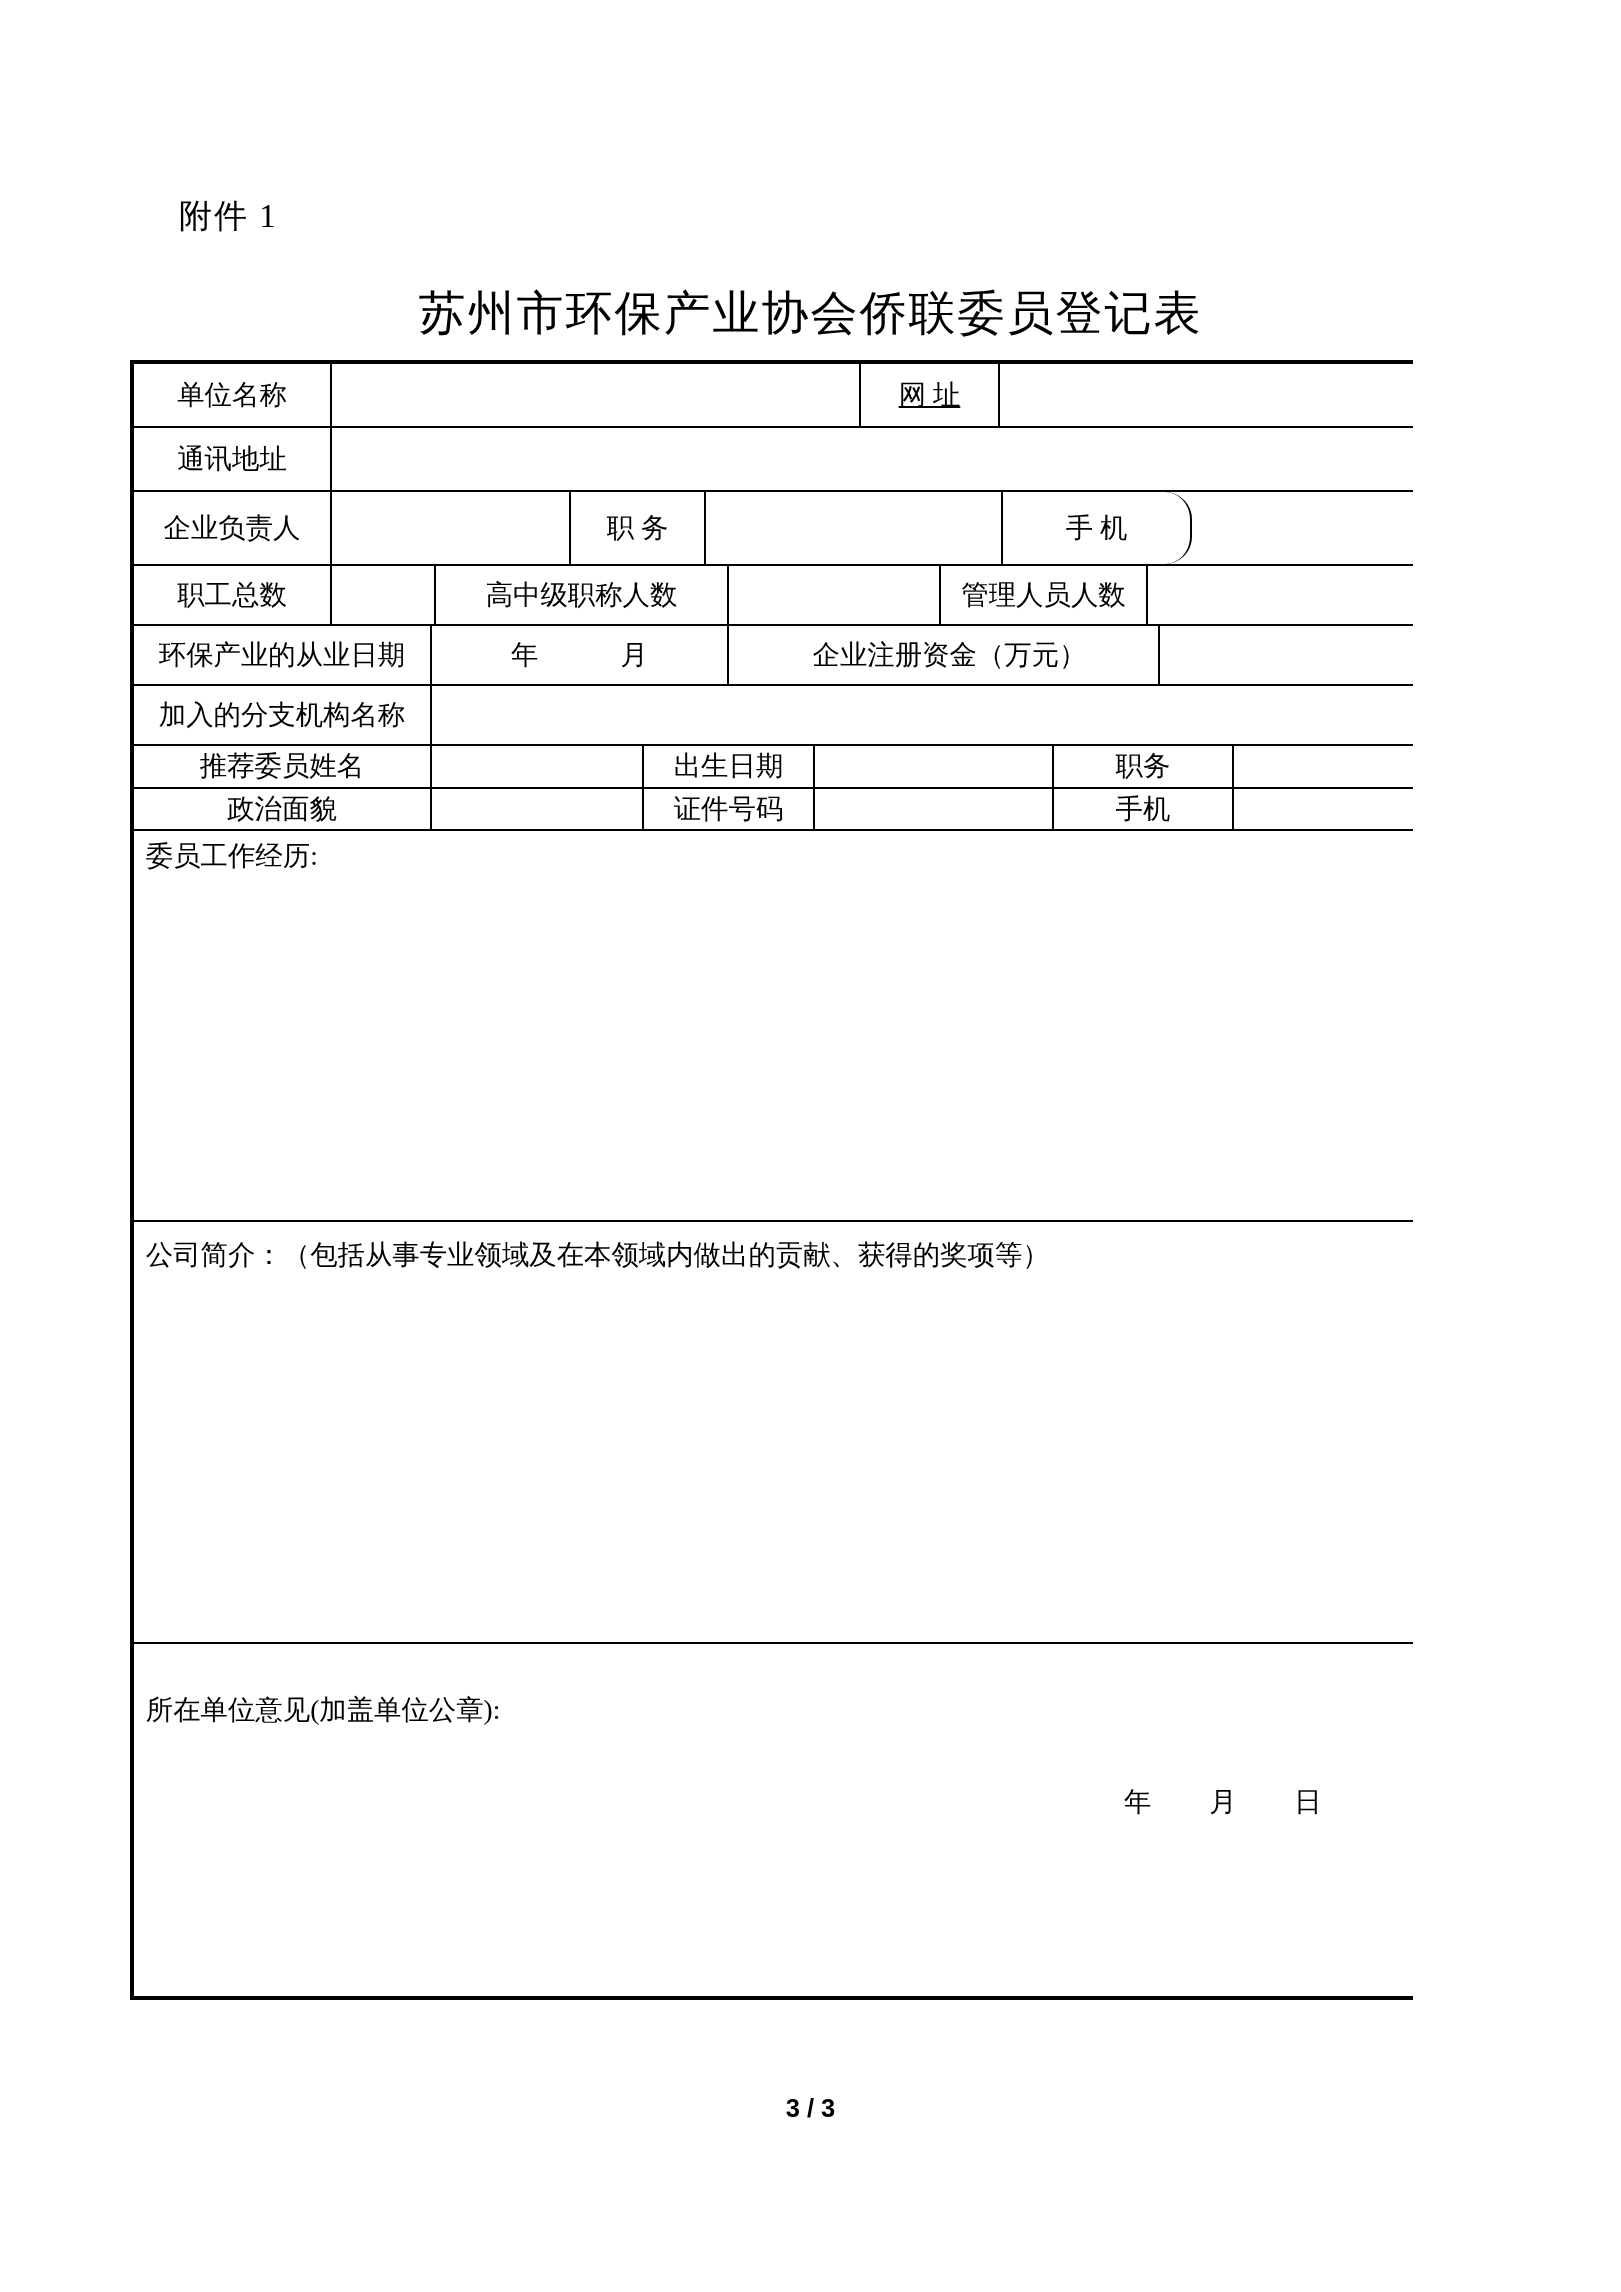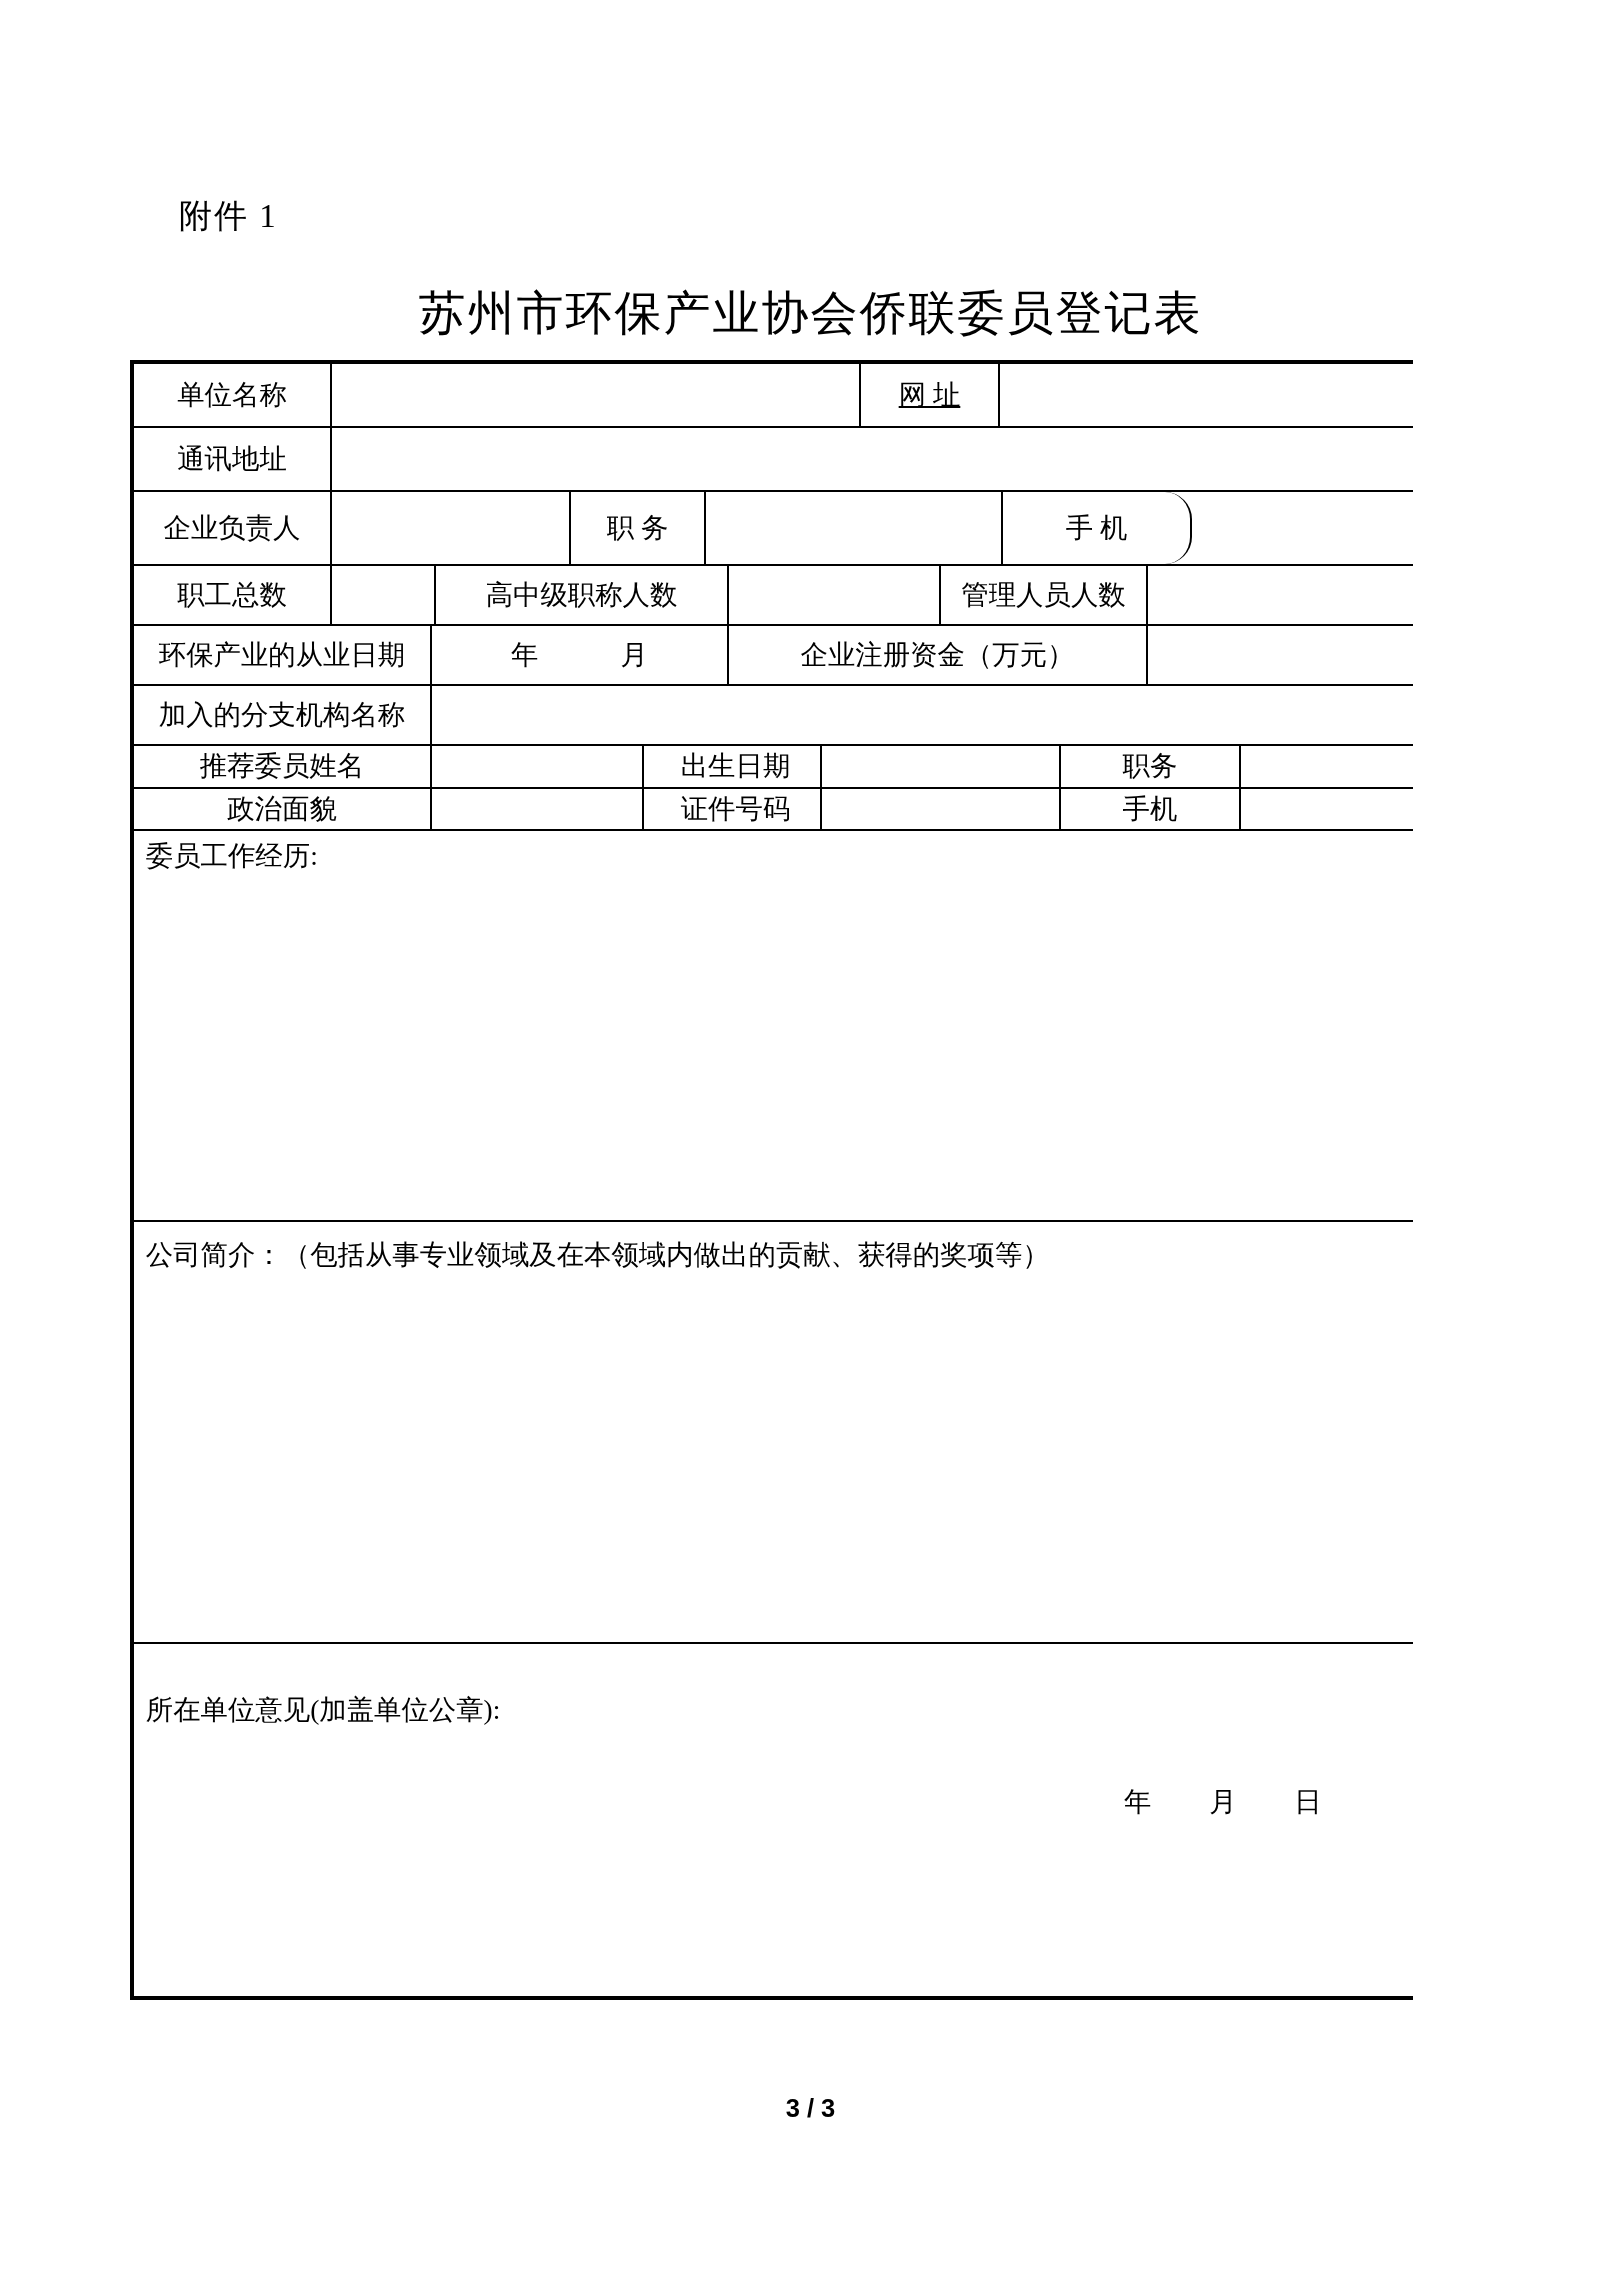--- a/index.html
+++ b/index.html
@@ -36,21 +36,21 @@
   }
   .td:last-child{border-right:none;}
   .td.grow{flex:1 1 auto;}
   .h65{height:64px;} .h75{height:74px;} .h138{height:135px;}
   .h61{height:60px;} .h44{height:43px;} .h43{height:42px;}
   .h399{height:391px;} .h431{height:422px;} .h220{height:216px;}
   .w202{flex:0 0 198px;} .w540{flex:0 0 529px;} .w142{flex:0 0 139px;text-decoration:underline;}
   .w244{flex:0 0 239px;} .w138{flex:0 0 135px;} .w303{flex:0 0 297px;}
   .w193{flex:0 0 189px;border-radius:27px;} .w106{flex:0 0 104px;} .w299{flex:0 0 293px;}
   .w216{flex:0 0 212px;} .w211{flex:0 0 207px;} .w304{flex:0 0 298px;}
-  .w427{flex:0 0 419px;} .w174{flex:0 0 171px;margin-left:7px;} .w184{flex:0 0 180px;}
+  .w427{flex:0 0 419px;margin-left:12px;} .w174{flex:0 0 171px;} .w184{flex:0 0 180px;}
   .type-label{flex-direction:column;justify-content:center;}
   .type-label div{line-height:43px;}
   .type-options{
     display:block;text-align:left;padding:5.9px 5.9px 0 13.7px;
   }
   .type-options .opt-line{line-height:43px;white-space:nowrap;}
   .fill-line{
     display:inline-block;width:294px;height:3.9px;
     border-bottom:3.9px solid #000;vertical-align:baseline;
     margin-left:2px;

